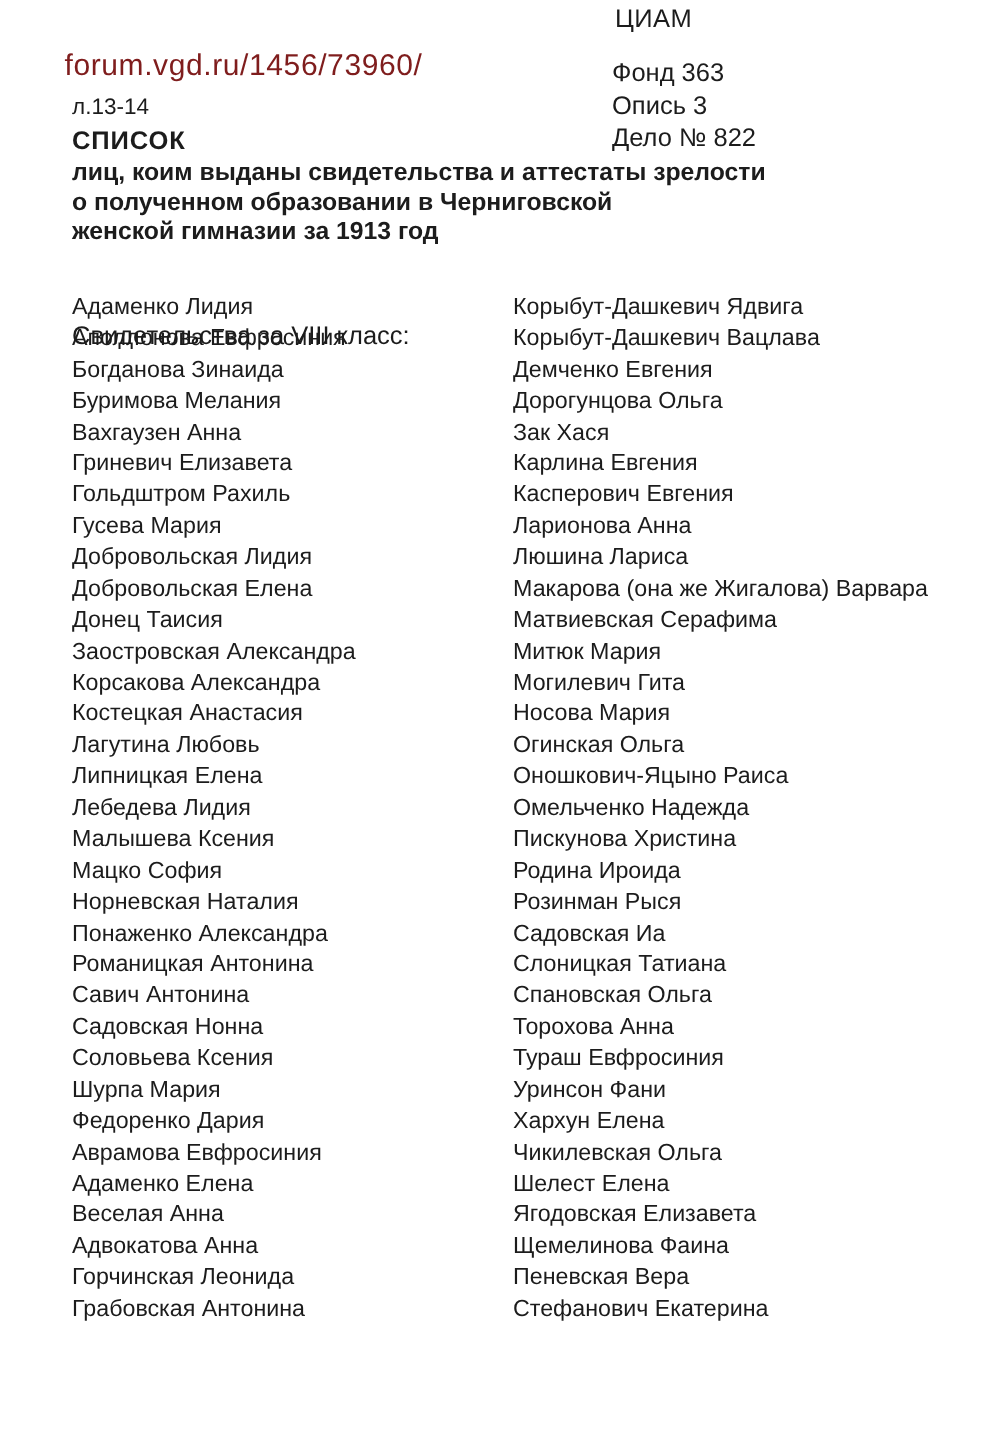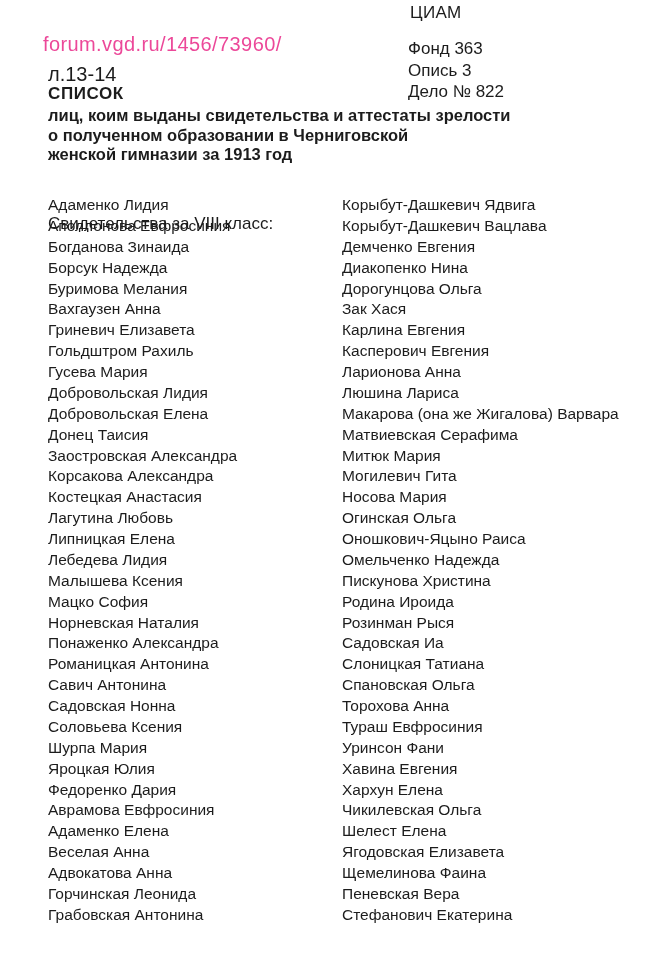--- a/index.html
+++ b/index.html
@@ -19,32 +19,32 @@
   .abs { position: absolute; white-space: nowrap; }
 
   .archive-label {
     left: 410px; top: 3px;
     font-size: 17px;
     letter-spacing: 0.3px;
   }
   .source-url {
     left: 43px; top: 33px;
     font-size: 20px;
-    color: #ec4899;
+    color: #7f1d1d;
     font-weight: 400;
     letter-spacing: 0.4px;
   }
   .archive-refs {
     left: 408px; top: 38px;
     font-size: 17px;
     line-height: 21.5px;
   }
   .sheet-label {
     left: 48px; top: 63px;
-    font-size: 20px;
+    font-size: 15px;
   }
   .doc-title {
     left: 48px; top: 84px;
     font-size: 17px;
     font-weight: bold;
     letter-spacing: 0.6px;
   }
   .doc-subtitle {
     left: 48px; top: 106px;
     font-size: 16.5px;
@@ -113,24 +113,20 @@
       </div>
       <div class="row">
         <span class="cell left">Аполлонова Евфросиния</span>
         <span class="cell right">Корыбут-Дашкевич Вацлава</span>
       </div>
       <div class="row">
         <span class="cell left">Богданова Зинаида</span>
         <span class="cell right">Демченко Евгения</span>
       </div>
       <div class="row">
-        <span class="cell left">Борсук Надежда</span>
-        <span class="cell right">Диакопенко Нина</span>
-      </div>
-      <div class="row">
         <span class="cell left">Буримова Мелания</span>
         <span class="cell right">Дорогунцова Ольга</span>
       </div>
       <div class="row">
         <span class="cell left">Вахгаузен Анна</span>
         <span class="cell right">Зак Хася</span>
       </div>
       <div class="row">
         <span class="cell left">Гриневич Елизавета</span>
         <span class="cell right">Карлина Евгения</span>
@@ -209,24 +205,20 @@
       </div>
       <div class="row">
         <span class="cell left">Соловьева Ксения</span>
         <span class="cell right">Тураш Евфросиния</span>
       </div>
       <div class="row">
         <span class="cell left">Шурпа Мария</span>
         <span class="cell right">Уринсон Фани</span>
       </div>
       <div class="row">
-        <span class="cell left">Яроцкая Юлия</span>
-        <span class="cell right">Хавина Евгения</span>
-      </div>
-      <div class="row">
         <span class="cell left">Федоренко Дария</span>
         <span class="cell right">Хархун Елена</span>
       </div>
       <div class="row">
         <span class="cell left">Аврамова Евфросиния</span>
         <span class="cell right">Чикилевская Ольга</span>
       </div>
       <div class="row">
         <span class="cell left">Адаменко Елена</span>
         <span class="cell right">Шелест Елена</span>

